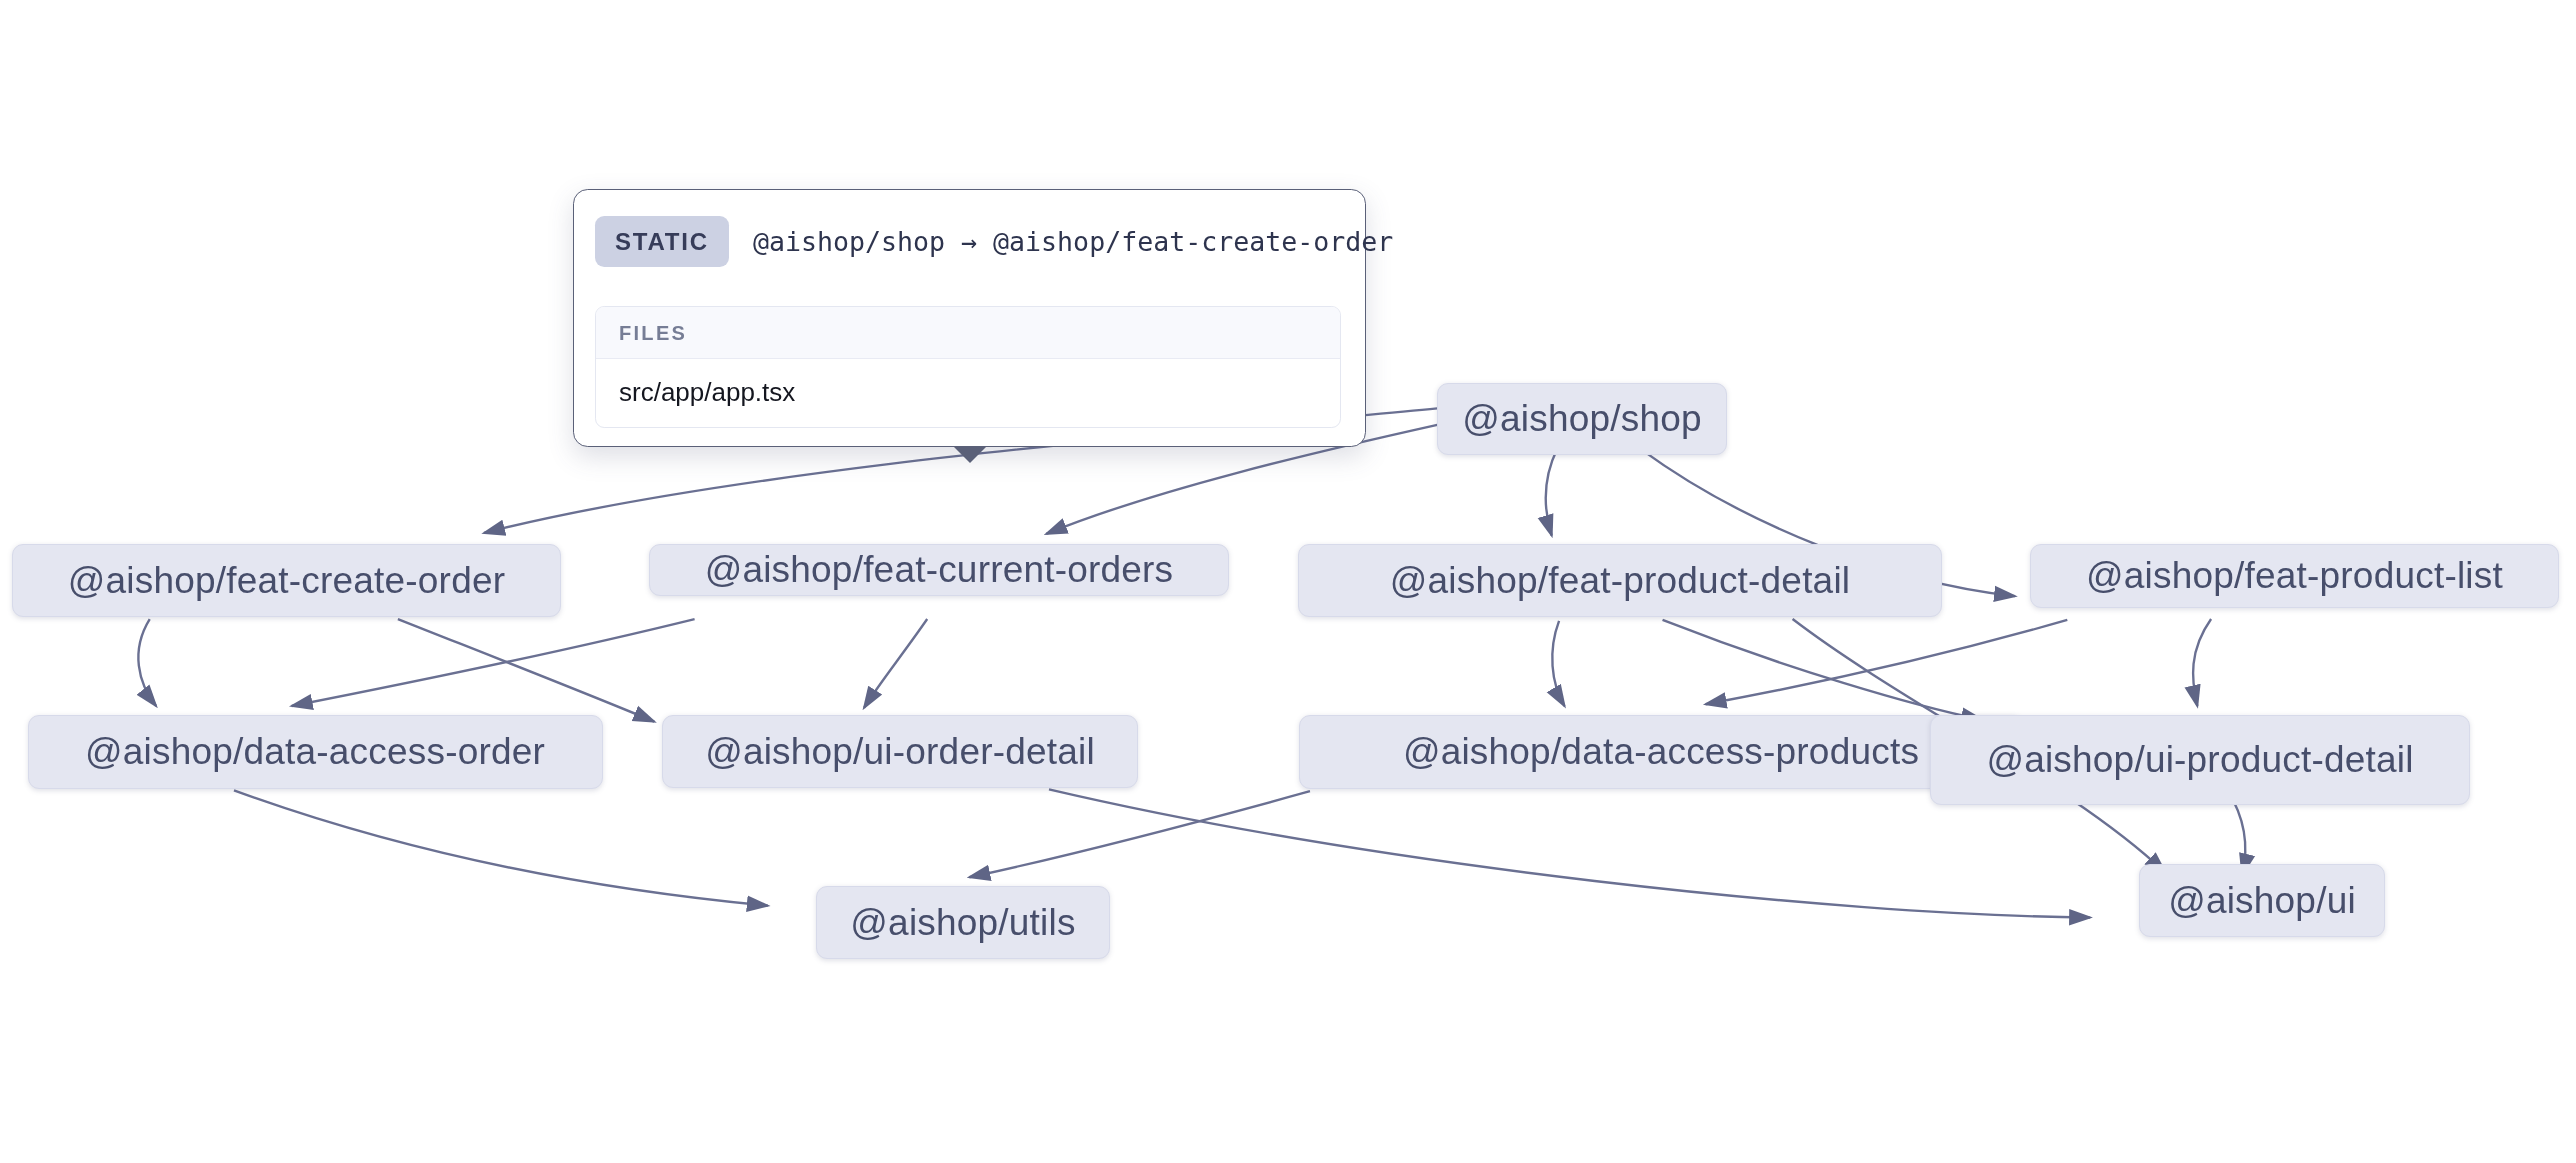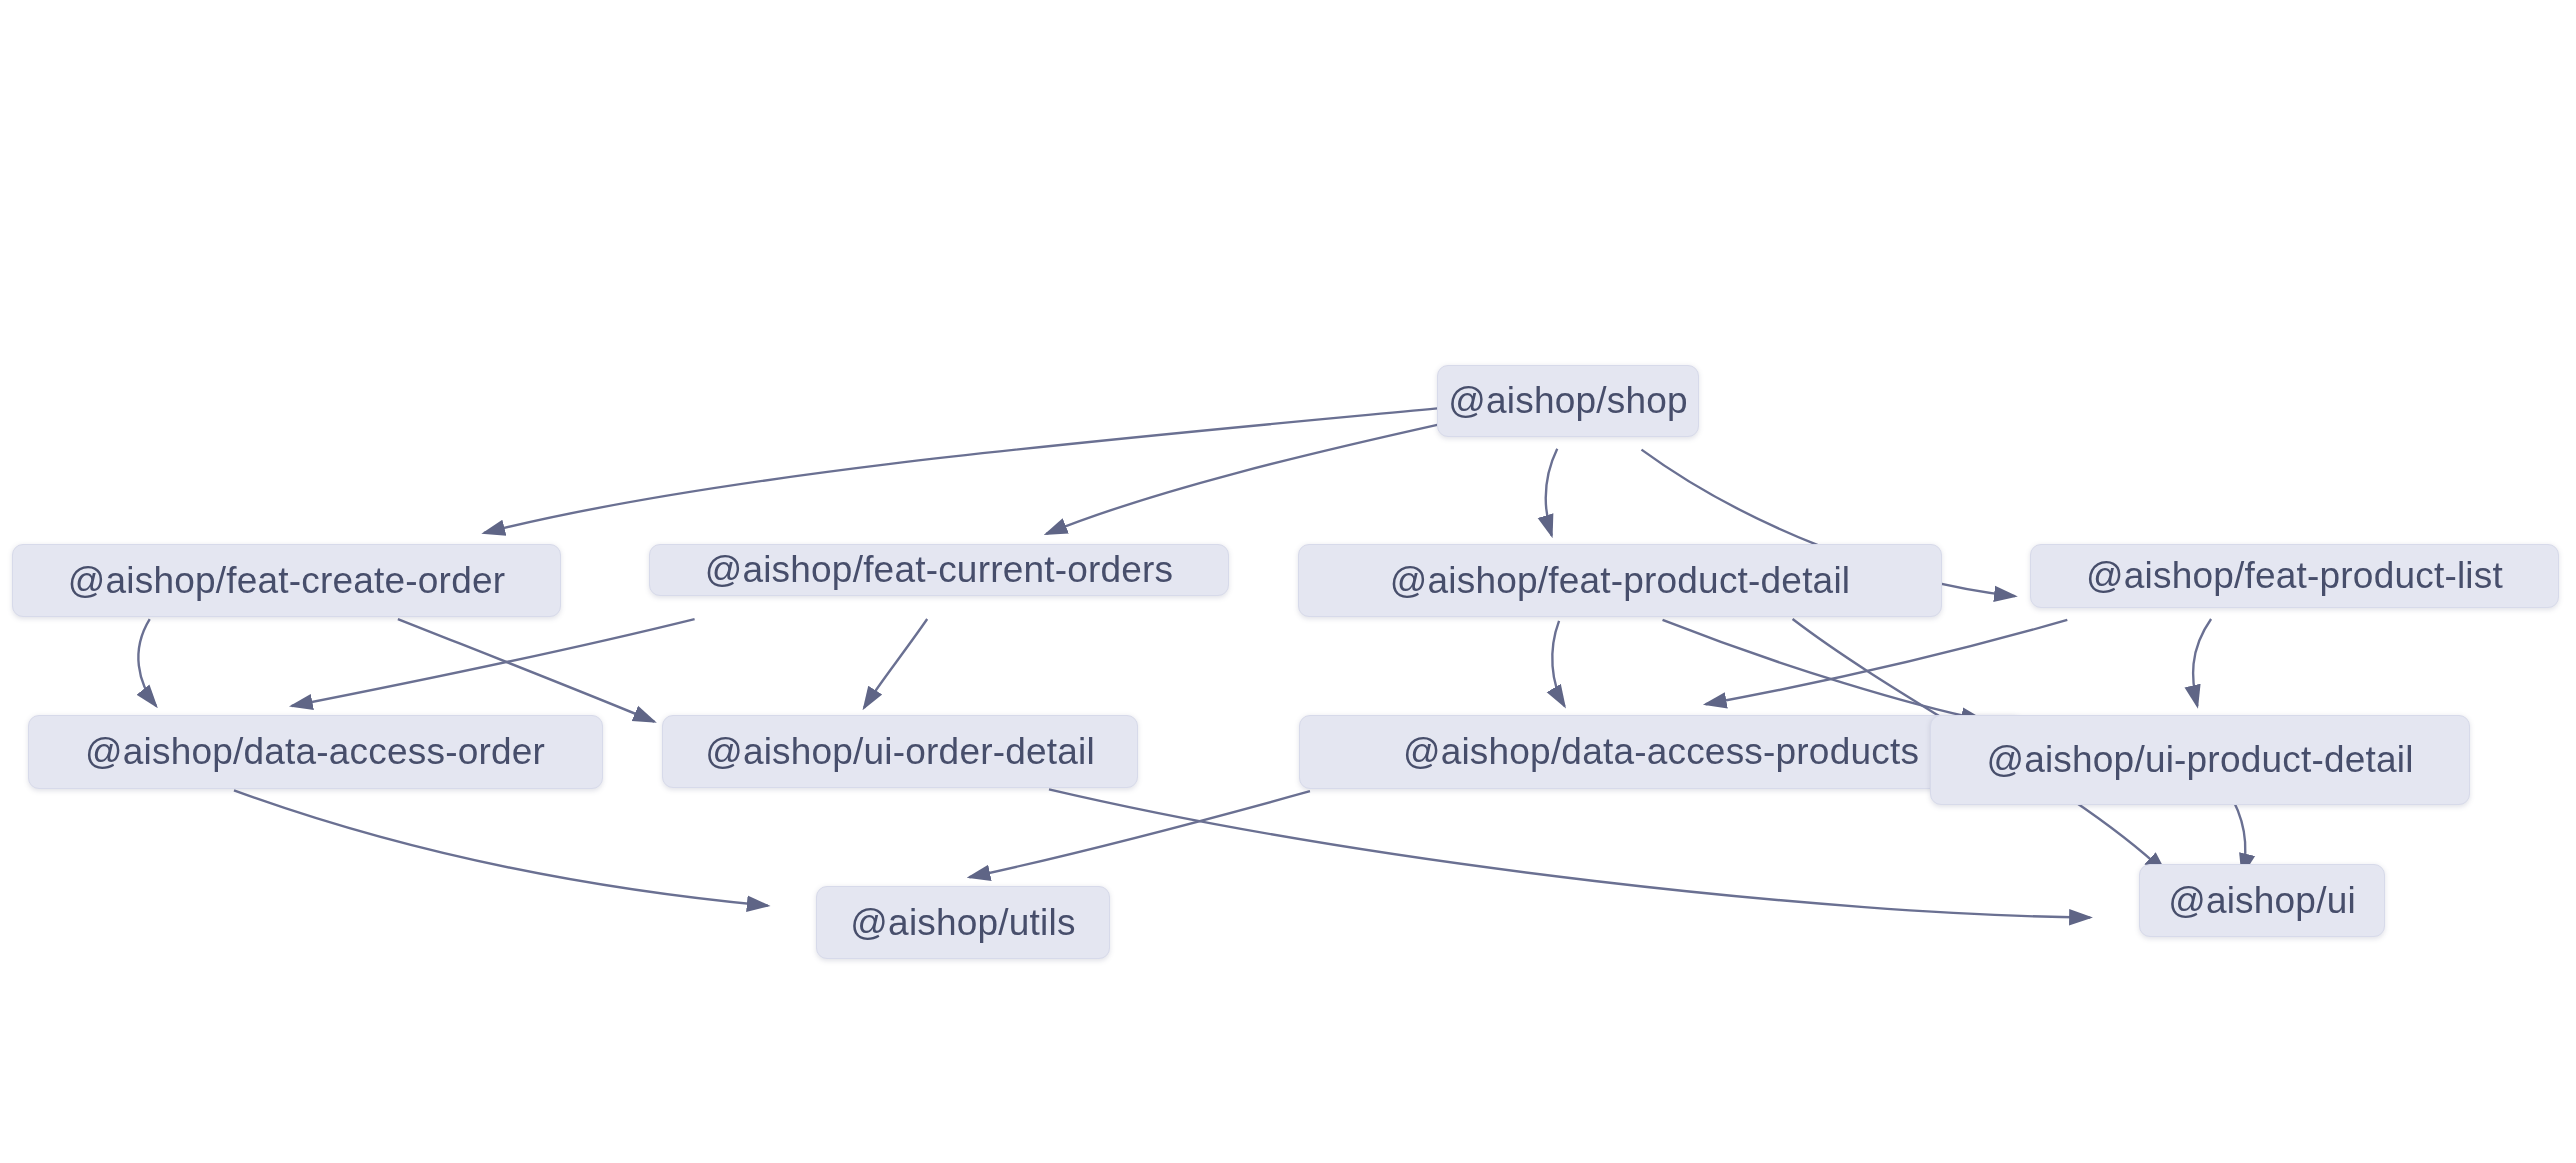--- a/index.html
+++ b/index.html
@@ -79,27 +79,38 @@
         <path class="edge" d="M 2257 677 C 2100 722 1960 751 1862 769" marker-end="url(#arrow)"></path>
         <path class="edge" d="M 2414 676 C 2390 710 2392 741 2399 771" marker-end="url(#arrow)"></path>
         <path class="edge" d="M 255 863 C 480 945 700 976 838 989" marker-end="url(#arrow)"></path>
         <path class="edge" d="M 1430 864 C 1300 900 1160 936 1058 958" marker-end="url(#arrow)"></path>
         <path class="edge" d="M 1145 862 C 1500 945 2000 999 2282 1002" marker-end="url(#arrow)"></path>
         <path class="edge" d="M 2432 863 C 2452 895 2455 926 2448 955" marker-end="url(#arrow)"></path>
       </g>
   </svg>
 
   <div id="node-layer">
-      <div class="node" style="left: 1437px; top: 365px; width: 262px; height: 72px;">@aishop/shop</div>
+      <div class="node" style="left: 1437px; top: 383px; width: 290px; height: 72px;">@aishop/shop</div>
       <div class="node" style="left: 12px; top: 544px; width: 549px; height: 73px;">@aishop/feat-create-order</div>
       <div class="node" style="left: 649px; top: 544px; width: 580px; height: 52px;">@aishop/feat-current-orders</div>
       <div class="node" style="left: 1298px; top: 544px; width: 644px; height: 73px;">@aishop/feat-product-detail</div>
       <div class="node" style="left: 2030px; top: 544px; width: 529px; height: 64px;">@aishop/feat-product-list</div>
       <div class="node" style="left: 27.5px; top: 715px; width: 575px; height: 74px;">@aishop/data-access-order</div>
       <div class="node" style="left: 662px; top: 715px; width: 476px; height: 73px;">@aishop/ui-order-detail</div>
       <div class="node" style="left: 1299px; top: 715px; width: 724px; height: 74px;">@aishop/data-access-products</div>
       <div class="node" style="left: 1930px; top: 715px; width: 540px; height: 90px;">@aishop/ui-product-detail</div>
       <div class="node" style="left: 816px; top: 886px; width: 294px; height: 73px;">@aishop/utils</div>
       <div class="node" style="left: 2139px; top: 864px; width: 246px; height: 73px;">@aishop/ui</div>
     </div>
 
+  <div class="tooltip">
+    <div class="tt-header">
+      <span class="tt-badge">STATIC</span>
+      <span class="tt-title">@aishop/shop → @aishop/feat-create-order</span>
+    </div>
+    <div class="tt-files">
+      <div class="tt-files-head">FILES</div>
+      <div class="tt-file-row">src/app/app.tsx</div>
+    </div>
+    <div class="pointer"></div>
+  </div>
 </div>
 
 
 </body></html>

